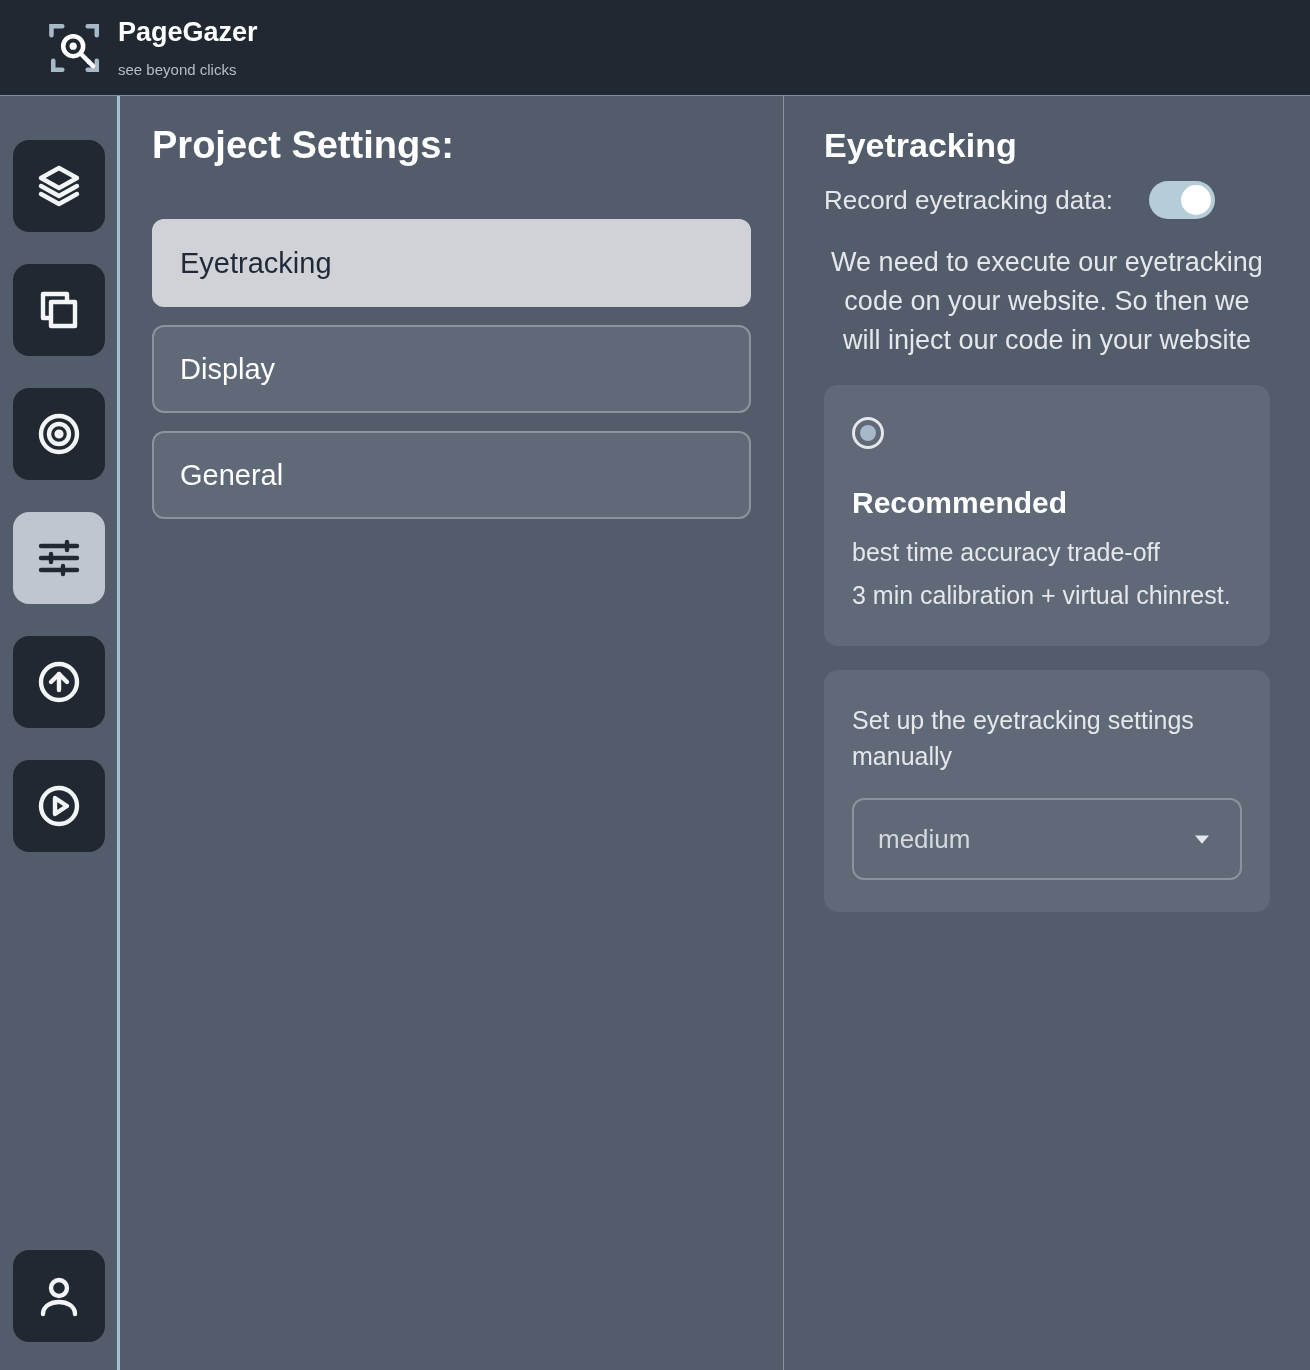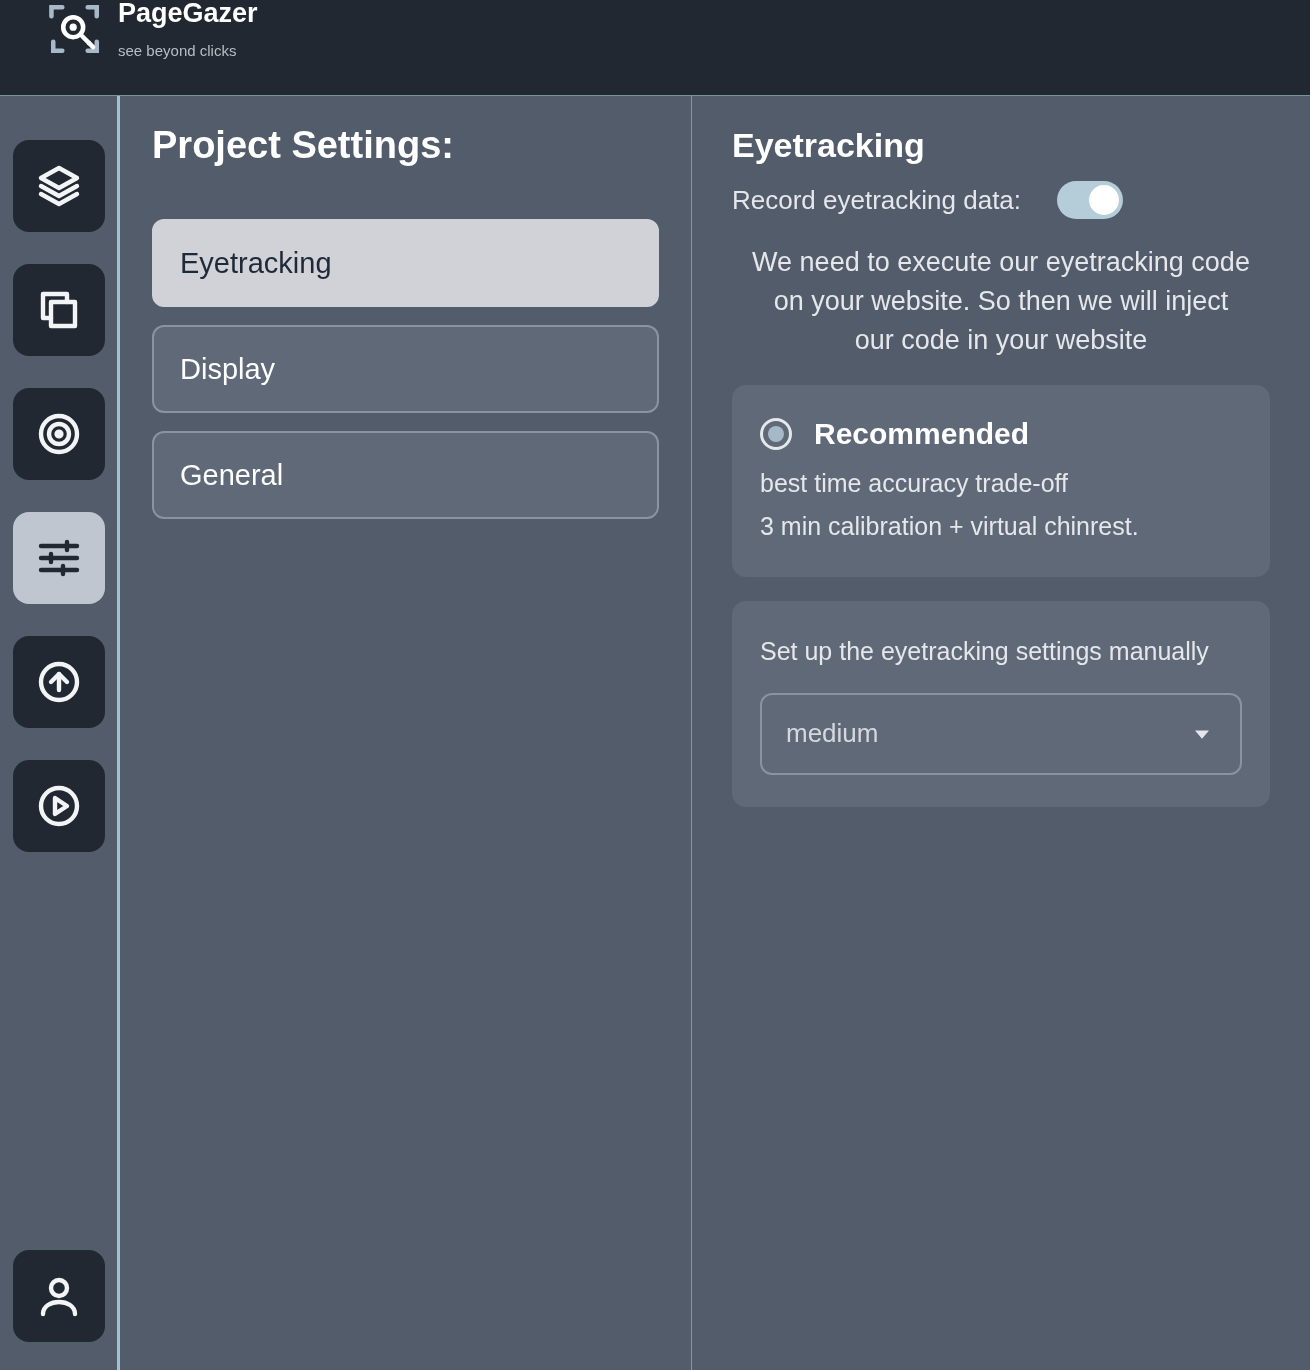--- a/index.html
+++ b/index.html
@@ -23,21 +23,21 @@
     margin: 0; padding: 0;
     width: 1310px; height: 1370px;
     font-family: -apple-system, BlinkMacSystemFont, "Segoe UI", Helvetica, Arial, sans-serif;
     background: var(--bg-main);
     color: var(--text-light);
     overflow: hidden;
   }
   
   .topbar {
     display: flex;
-    align-items: flex-start;
+    align-items: center;
     height: 96px;
     background: var(--bg-dark);
     padding-left: 46px;
     border-bottom: 1px solid #7a8fa0;
   }
   .logo-wrap { display: flex; align-items: center; gap: 14px; }
   .logo-svg { width: 58px; height: 58px; }
   .brand { display:flex; flex-direction:column; line-height:1; }
   .brand-title { font-size: 27px; font-weight: 700; color: #fff; }
   .brand-sub   { font-size: 15px; color: var(--text-muted); margin-top:16px; }
@@ -70,21 +70,21 @@
   .rail-item.selected {
     background: var(--rail-selected);
   }
   .rail-item svg { width: 48px; height: 48px; display:block; }
 
   .rail-icon-stroke { fill:none; stroke:#f3f4f6; stroke-width:2.2; stroke-linecap:round; stroke-linejoin:round; }
   .rail-item.selected .rail-icon-stroke { stroke: var(--rail-bg); }
 
   
   .mid {
-    width: 572px;
+    width: 664px;
     border-right: 1px solid var(--border);
     padding: 28px 32px;
   }
   .mid h1 {
     margin: 0 0 52px 0;
     font-size: 38px;
     font-weight: 800;
     color: #fff;
   }
   .tab-list { display:flex; flex-direction:column; gap:18px; }
@@ -145,22 +145,23 @@
     max-width: 500px;
     color: #e5e7eb;
   }
   .card {
     background: var(--bg-panel);
     border-radius: 14px;
     padding: 32px 28px;
     margin-bottom: 24px;
   }
   .card-header {
-    display:flex; align-items:center; gap: 22px;
+    display:flex; align-items:flex-start; gap: 37px;
     margin-bottom: 18px;
+    flex-direction: column;
   }
   .radio {
     width: 32px; height: 32px;
     border: 3px solid #e5e7eb;
     border-radius: 50%;
     display:flex; align-items:center; justify-content:center;
     cursor:pointer;
     flex-shrink:0;
   }
   .radio.selected .dot {

